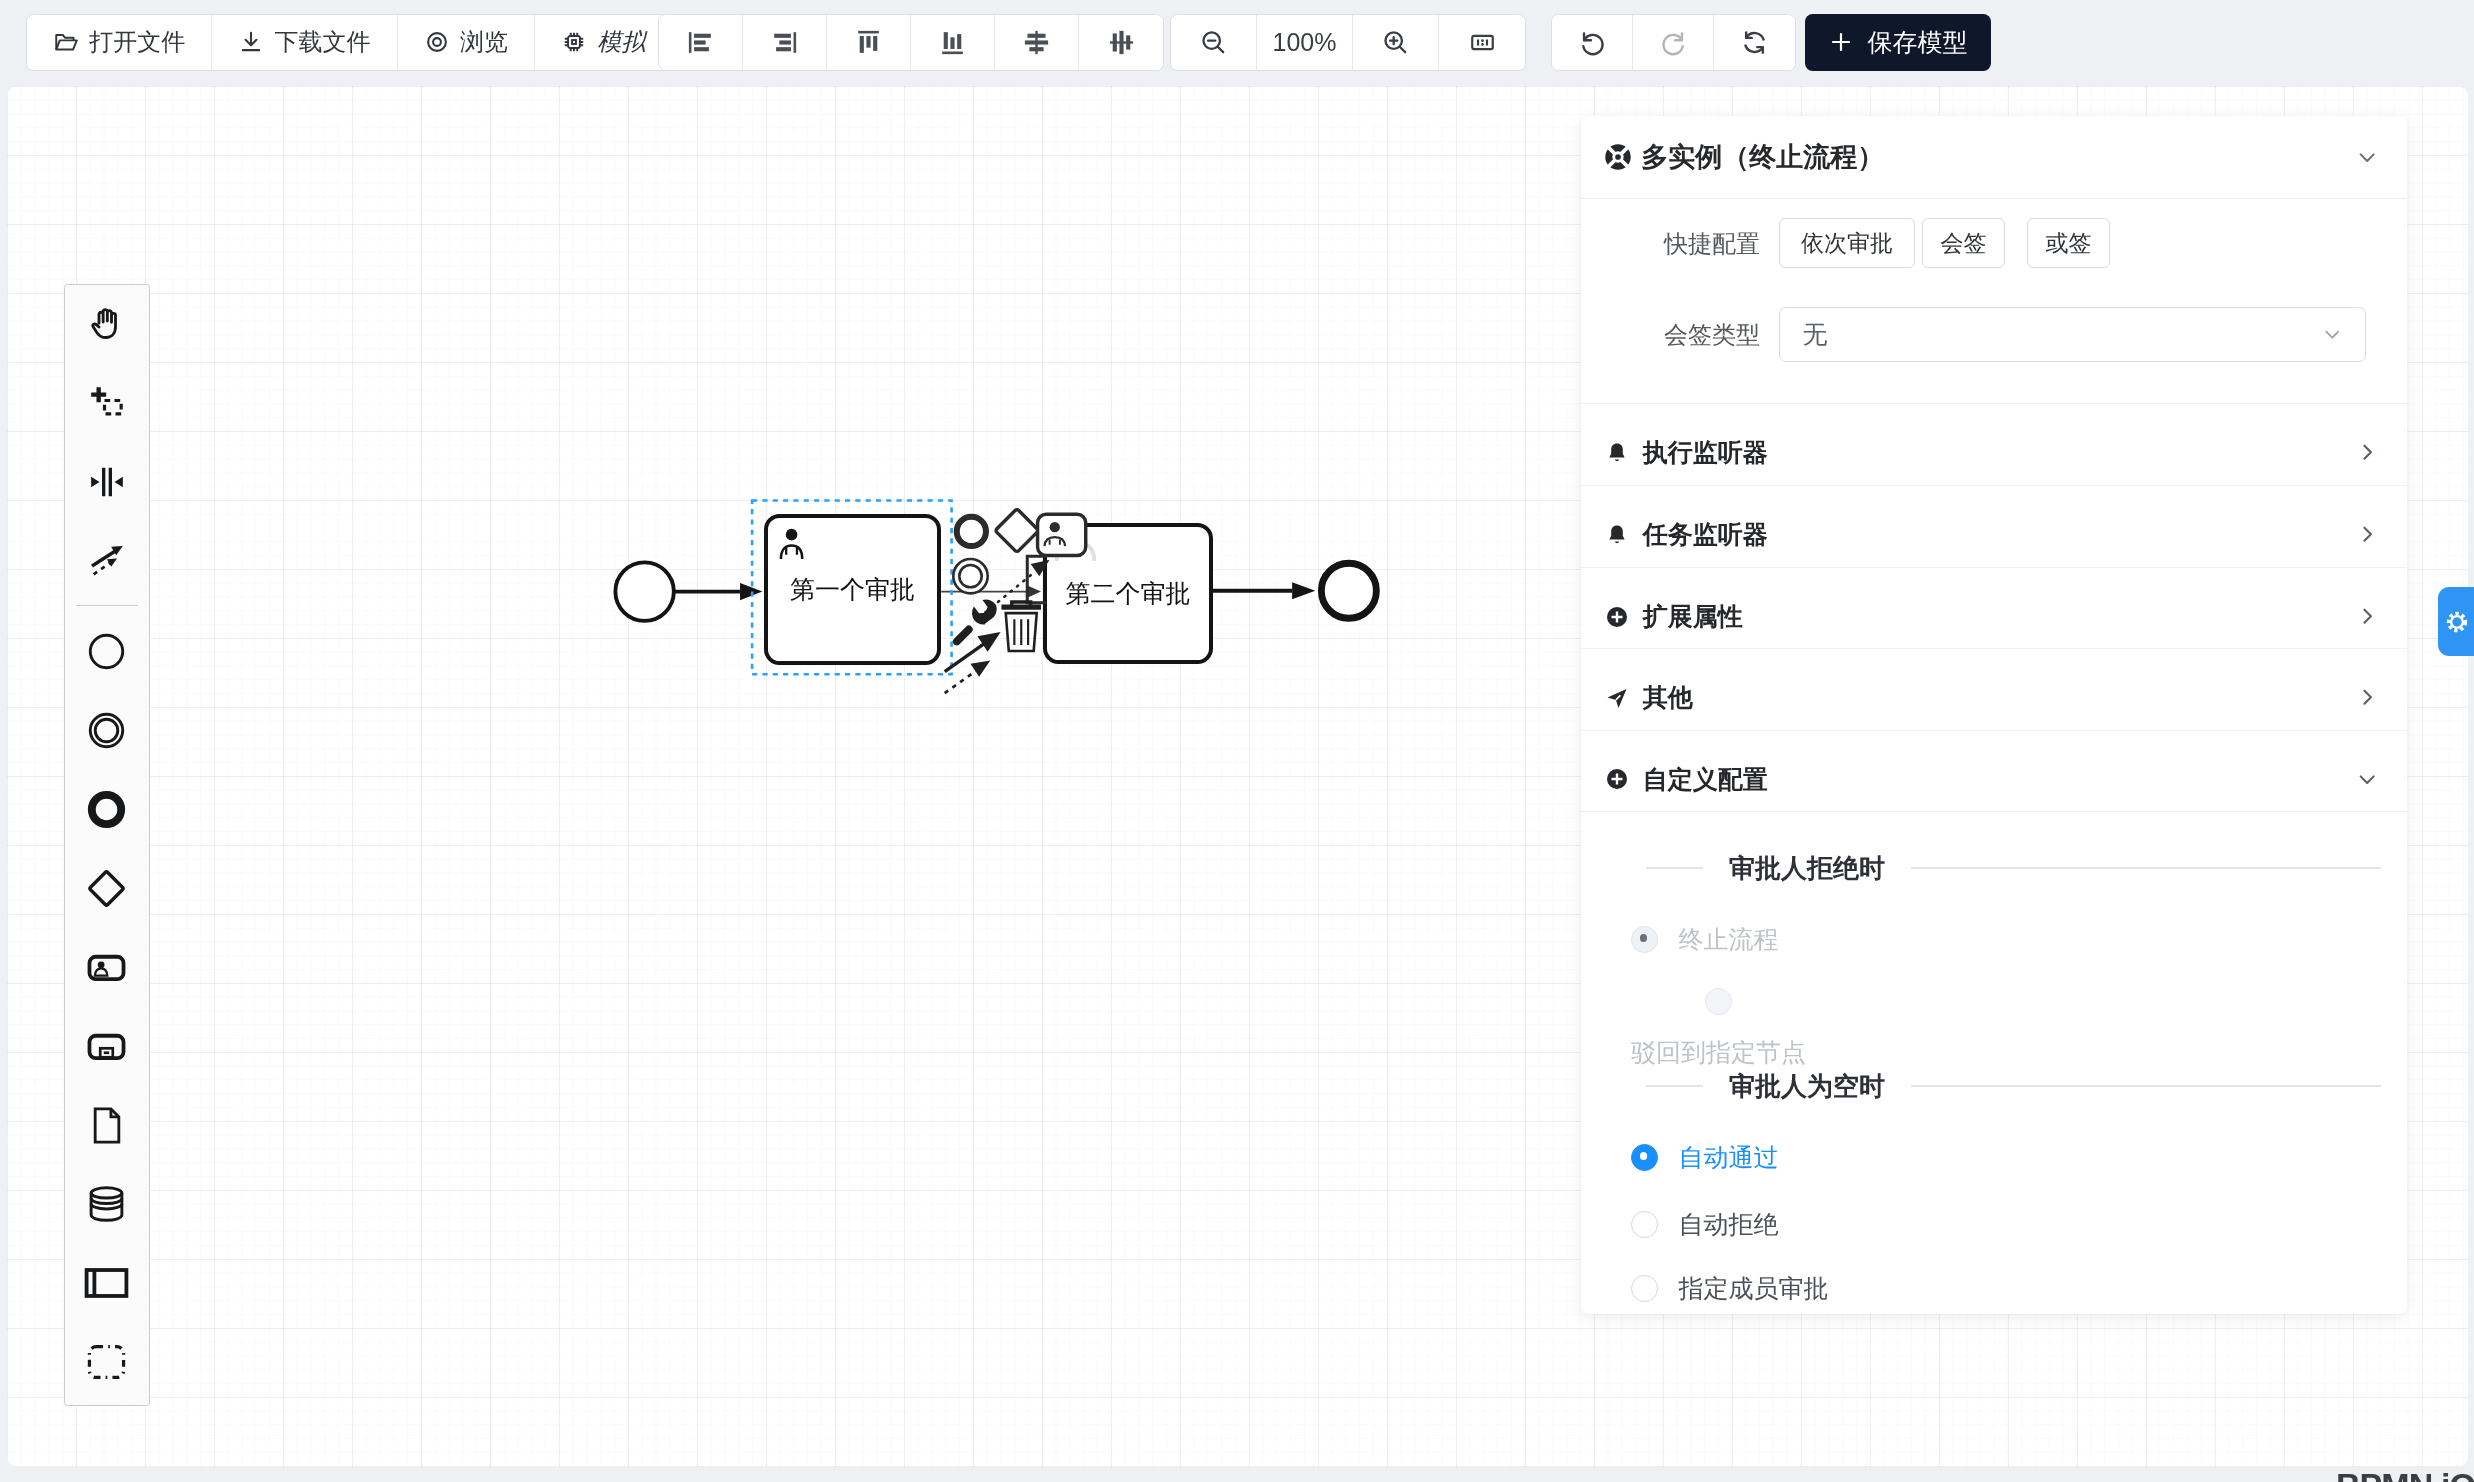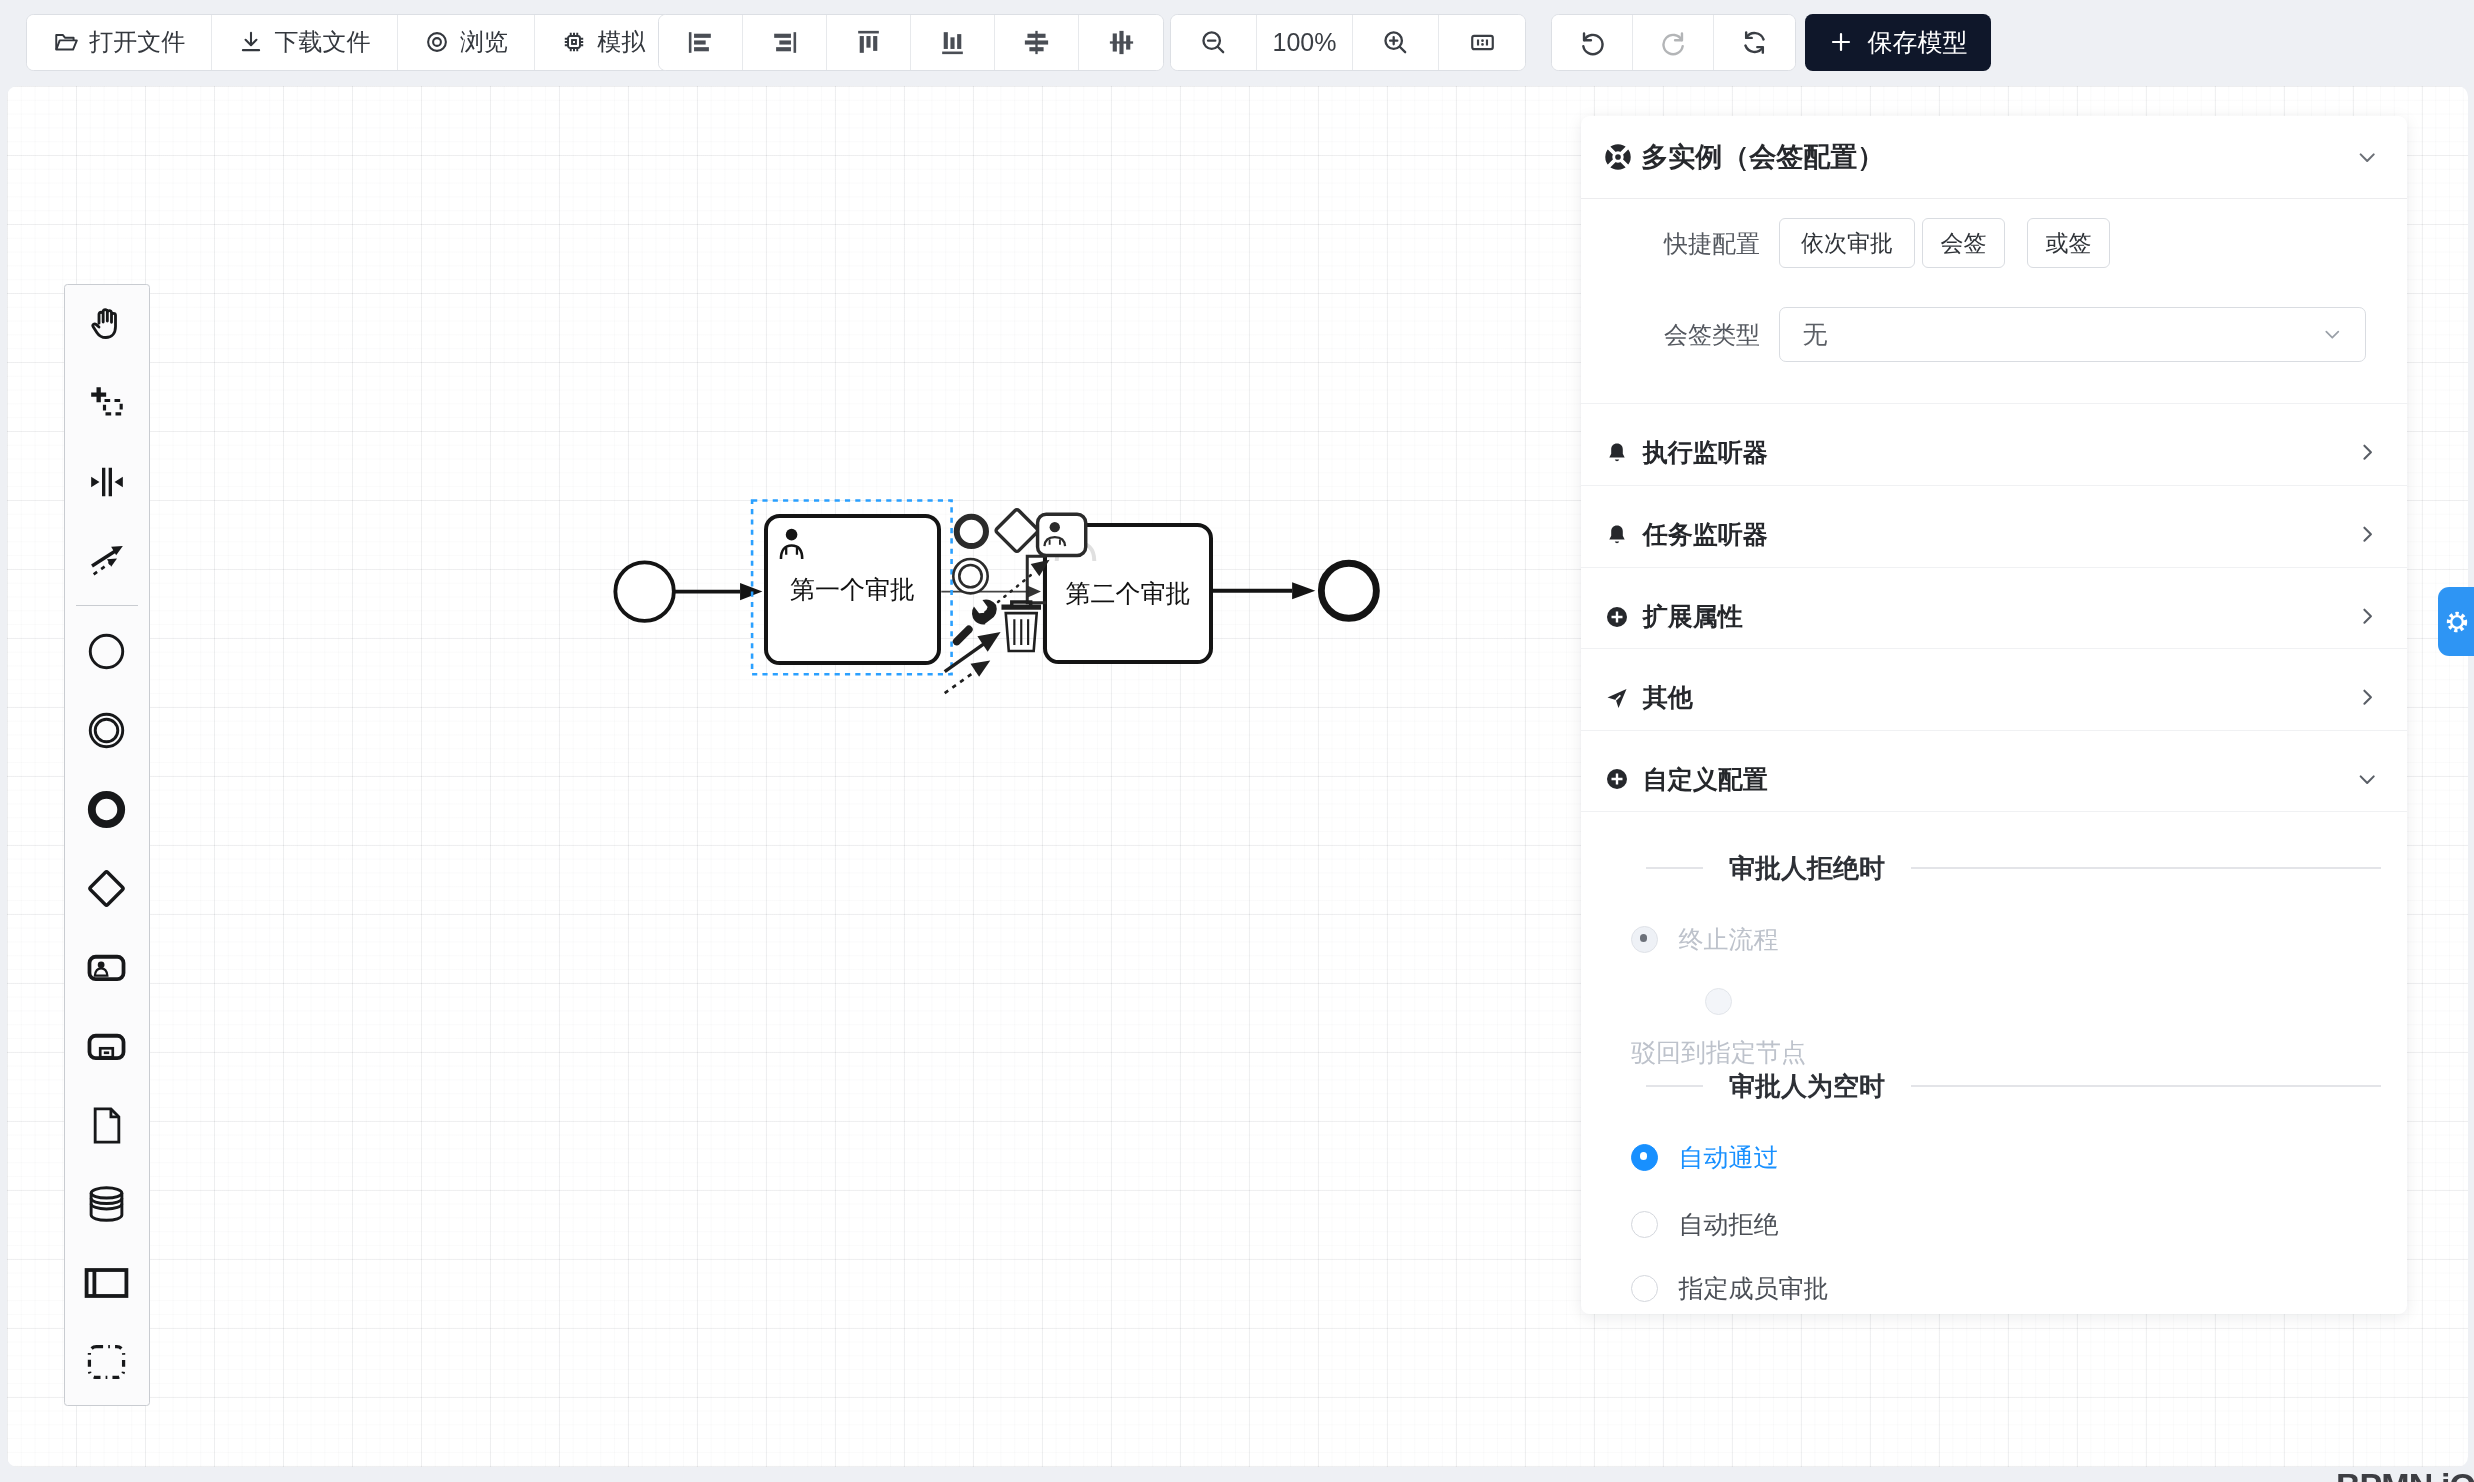--- a/index.html
+++ b/index.html
@@ -6,21 +6,21 @@
   html,body { width:2475px; height:1482px; overflow:hidden;
     font-family:"Liberation Sans","DejaVu Sans",sans-serif; background:#eef0f4; }
 
   
   .toolbar { position:absolute; top:0; left:0; width:100%; height:86px; }
   .tb-group { position:absolute; top:13.8px; height:57px; display:flex;
     background:#fff; border:0.9px solid #dcdfe4; border-radius:7.7px; overflow:hidden; }
   .tb-btn { display:flex; align-items:center; justify-content:center; gap:10.3px;
     padding:16px 26px; font-size:24px; color:#33373d; border-right:0.9px solid #e7e9ec;
     background:#fff; cursor:pointer; white-space:nowrap; }
-  .tb-btn:last-child { border-right:none; }
+  .tb-btn:last-child { border-right:none;font-style:italic; }
   .tb-btn svg { flex:none; }
   .icon-only { padding:0; }
   .g-file  { left:26px; }
   .g-align { left:658px; }  .g-align .tb-btn { width:84px; }
   .g-zoom  { left:1170px; } .g-zoom .tb-btn { width:86px; }
   .g-zoom .zoom-level { width:96px; font-size:25px; color:#3a3e44; }
   .g-hist  { left:1551px; } .g-hist .tb-btn { width:81px; }
   .save-btn { position:absolute; top:13.8px; left:1805px; width:186px; height:57px;
     background:#0f172a; border:none; border-radius:7.7px; color:#fff; font-size:25px;
     display:flex; align-items:center; justify-content:center; gap:15px; cursor:pointer;
@@ -420,21 +420,21 @@
 </div>
 
 <div class="panel">
 
   <div class="p-row p-head">
     <svg width="26" height="26" viewBox="0 0 24 24">
         <circle cx="12" cy="12" r="8.5" fill="none" stroke="#26282c" stroke-width="6.5"></circle>
         <path d="M2 2l20 20M22 2L2 22" stroke="#fff" stroke-width="3.4"></path>
         <circle cx="12" cy="12" r="2.6" fill="#26282c"></circle>
       </svg>
-    <span class="p-title">多实例（会签配置）</span>
+    <span class="p-title">多实例（终止流程）</span>
     <svg width="22.4" height="22.4" viewBox="0 0 24 24" fill="none" stroke="#6b6f76" stroke-width="2.2" stroke-linecap="round" stroke-linejoin="round">
         <path d="M5 9l7 7 7-7"></path>
       </svg>
   </div>
 
   <div class="p-row quick">
     <span class="lbl">快捷配置</span>
     <button class="chip chip1">依次审批</button>
     <button class="chip chip2">会签</button>
     <button class="chip chip3">或签</button>

